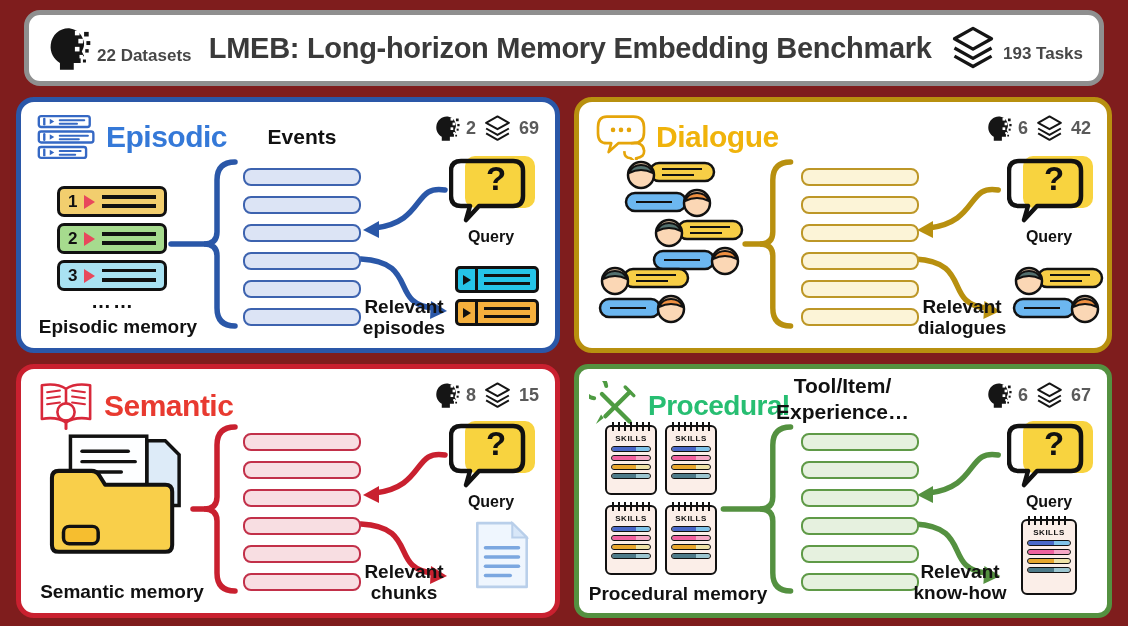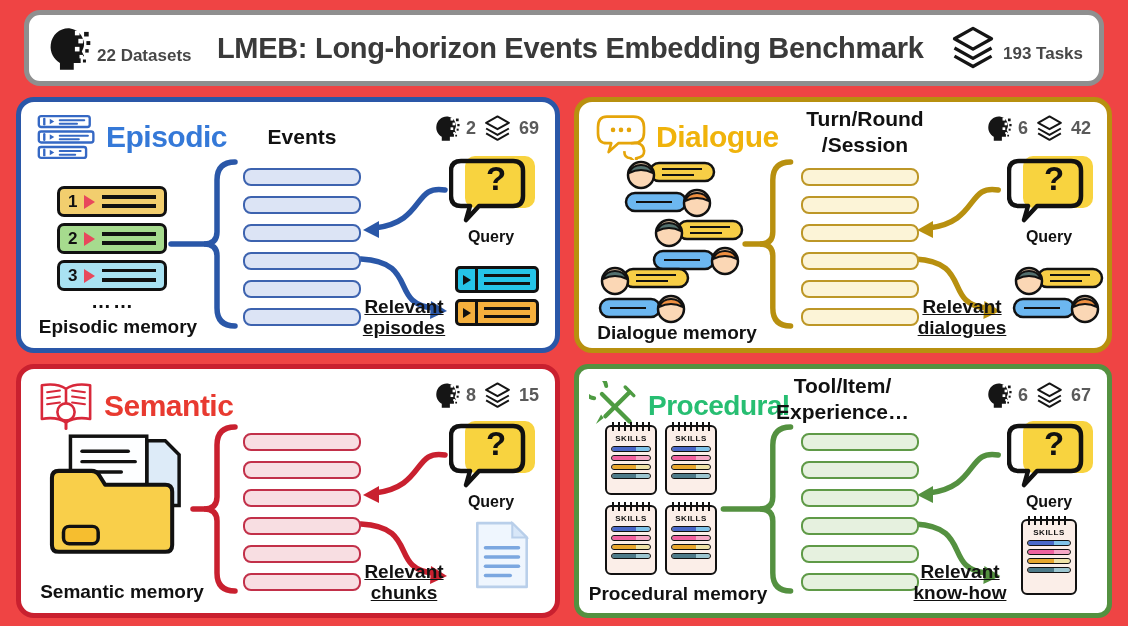--- a/index.html
+++ b/index.html
@@ -1,16 +1,16 @@
 <!DOCTYPE html>
 <html><head>
 <meta charset="utf-8">
 <style>
   html,body{margin:0;padding:0;background:#fff;}
-  .canvas{position:relative;width:1128px;height:626px;background:#ef4444;
+  .canvas{position:relative;width:1128px;height:626px;background:#7f1d1d;
           font-family:"Liberation Sans",sans-serif;color:#111;overflow:hidden;}
 
   
   .banner{position:absolute;left:24px;top:10px;width:1080px;height:76px;box-sizing:border-box;
           border:5px solid #8F8F8F;border-radius:16px;background:#fff;
           display:flex;align-items:center;padding:0 16px;}
   .banner-group{display:flex;align-items:flex-end;gap:6px;}
   .banner-count{font-size:17px;font-weight:bold;color:#474747;padding-bottom:6px;white-space:nowrap;}
   .banner-title{flex:1;text-align:center;font-size:29px;font-weight:bold;color:#3A3A3A;letter-spacing:-0.3px;}
   .b-head{width:46px;height:48px;}
@@ -31,21 +31,21 @@
   .s-head{width:27px;height:28px;}
   .s-stack{width:31px;height:27px;}
 
   .col-header{position:absolute;text-align:center;font-size:21px;font-weight:bold;color:#111;line-height:26px;}
 
   .mem-slot{position:absolute;left:222px;width:118px;height:18px;box-sizing:border-box;
             border:2.5px solid var(--slot-border);background:var(--slot-fill);border-radius:8px;}
 
   .mem-label{position:absolute;text-align:center;font-size:19px;font-weight:bold;color:#111;white-space:nowrap;}
   .ellipsis{position:absolute;text-align:center;font-size:20px;font-weight:bold;letter-spacing:2px;}
-  .rel-text{position:absolute;text-align:center;font-size:19px;font-weight:bold;line-height:21px;text-decoration:underline;}
+  .rel-text{position:absolute;text-align:center;font-size:19px;font-weight:bold;line-height:21px;}
   .q-label{position:absolute;text-align:center;font-size:16px;font-weight:bold;}
 
   
   .query{position:absolute;width:88px;height:66px;}
   .q-yellow{position:absolute;left:16px;top:-2px;width:70px;height:52px;background:#F8D33F;border-radius:10px;}
   .q-outline{position:absolute;left:0;top:0;width:78px;height:66px;}
   .q-mark{position:absolute;left:28px;top:2px;width:38px;text-align:center;font-size:33px;font-weight:bold;color:#111;}
 
   
   .ep-item{position:absolute;width:110px;height:31px;box-sizing:border-box;border:3px solid #111;border-radius:7px;
@@ -189,21 +189,21 @@
 
 <div class="canvas">
 
   <header class="banner">
     <div class="banner-group">
       <svg class="b-head icn">
           <use href="#sym-head"></use>
         </svg>
       <span class="banner-count">22 Datasets</span>
     </div>
-    <div class="banner-title">LMEB: Long-horizon Events Embedding Benchmark</div>
+    <div class="banner-title">LMEB: Long-horizon Memory Embedding Benchmark</div>
     <div class="banner-group">
       <svg class="b-stack icn">
           <use href="#sym-stack"></use>
         </svg>
       <span class="banner-count">193 Tasks</span>
     </div>
   </header>
 
   <section class="quad" style="left:16px;top:97px;width:544px;height:256px;--accent:#2A57A8;--title-color:#3579D8;--slot-fill:#DCE4F5;--slot-border:#3D63AF;">
     <svg class="overlay" viewBox="0 0 534 246" preserveAspectRatio="none">
@@ -300,41 +300,36 @@
     <div class="stats">
       <svg class="s-head icn">
           <use href="#sym-head"></use>
         </svg>
       <span>6</span>
       <svg class="s-stack icn">
           <use href="#sym-stack"></use>
         </svg>
       <span>42</span>
     </div>
-    <div class="col-header" style="left:211px;width:150px;top:4px;">
-      <div>Turn/Round</div>
-      <div>/Session</div>
-    </div>
     <div class="mem-slot" style="top:66px"></div>
     <div class="mem-slot" style="top:94px"></div>
     <div class="mem-slot" style="top:122px"></div>
     <div class="mem-slot" style="top:150px"></div>
     <div class="mem-slot" style="top:178px"></div>
     <div class="mem-slot" style="top:206px"></div>
 
     <svg class="duo icn" style="left:42px;top:56px;">
         <use href="#sym-duo"></use>
       </svg>
     <svg class="duo icn" style="left:70px;top:114px;">
         <use href="#sym-duo"></use>
       </svg>
     <svg class="duo icn" style="left:16px;top:162px;">
         <use href="#sym-duo"></use>
       </svg>
-    <div class="mem-label" style="left:2px;top:220px;width:192px;">Dialogue memory</div>
 
     <div class="query" style="left:428px;top:56px;">
       <div class="q-yellow"></div>
       <svg class="q-outline" viewBox="0 0 78 66">
         <path d="M12 3 H64 Q74 3 74 13 V38 Q74 48 64 48 H30 L17 62 L21 48 H12 Q2 48 2 38 V13 Q2 3 12 3 Z" fill="none" stroke="#111" stroke-width="4.5" stroke-linejoin="round"></path>
       </svg>
       <span class="q-mark">?</span>
     </div>
     <div class="q-label" style="left:424px;top:126px;width:92px;">Query</div>
 

